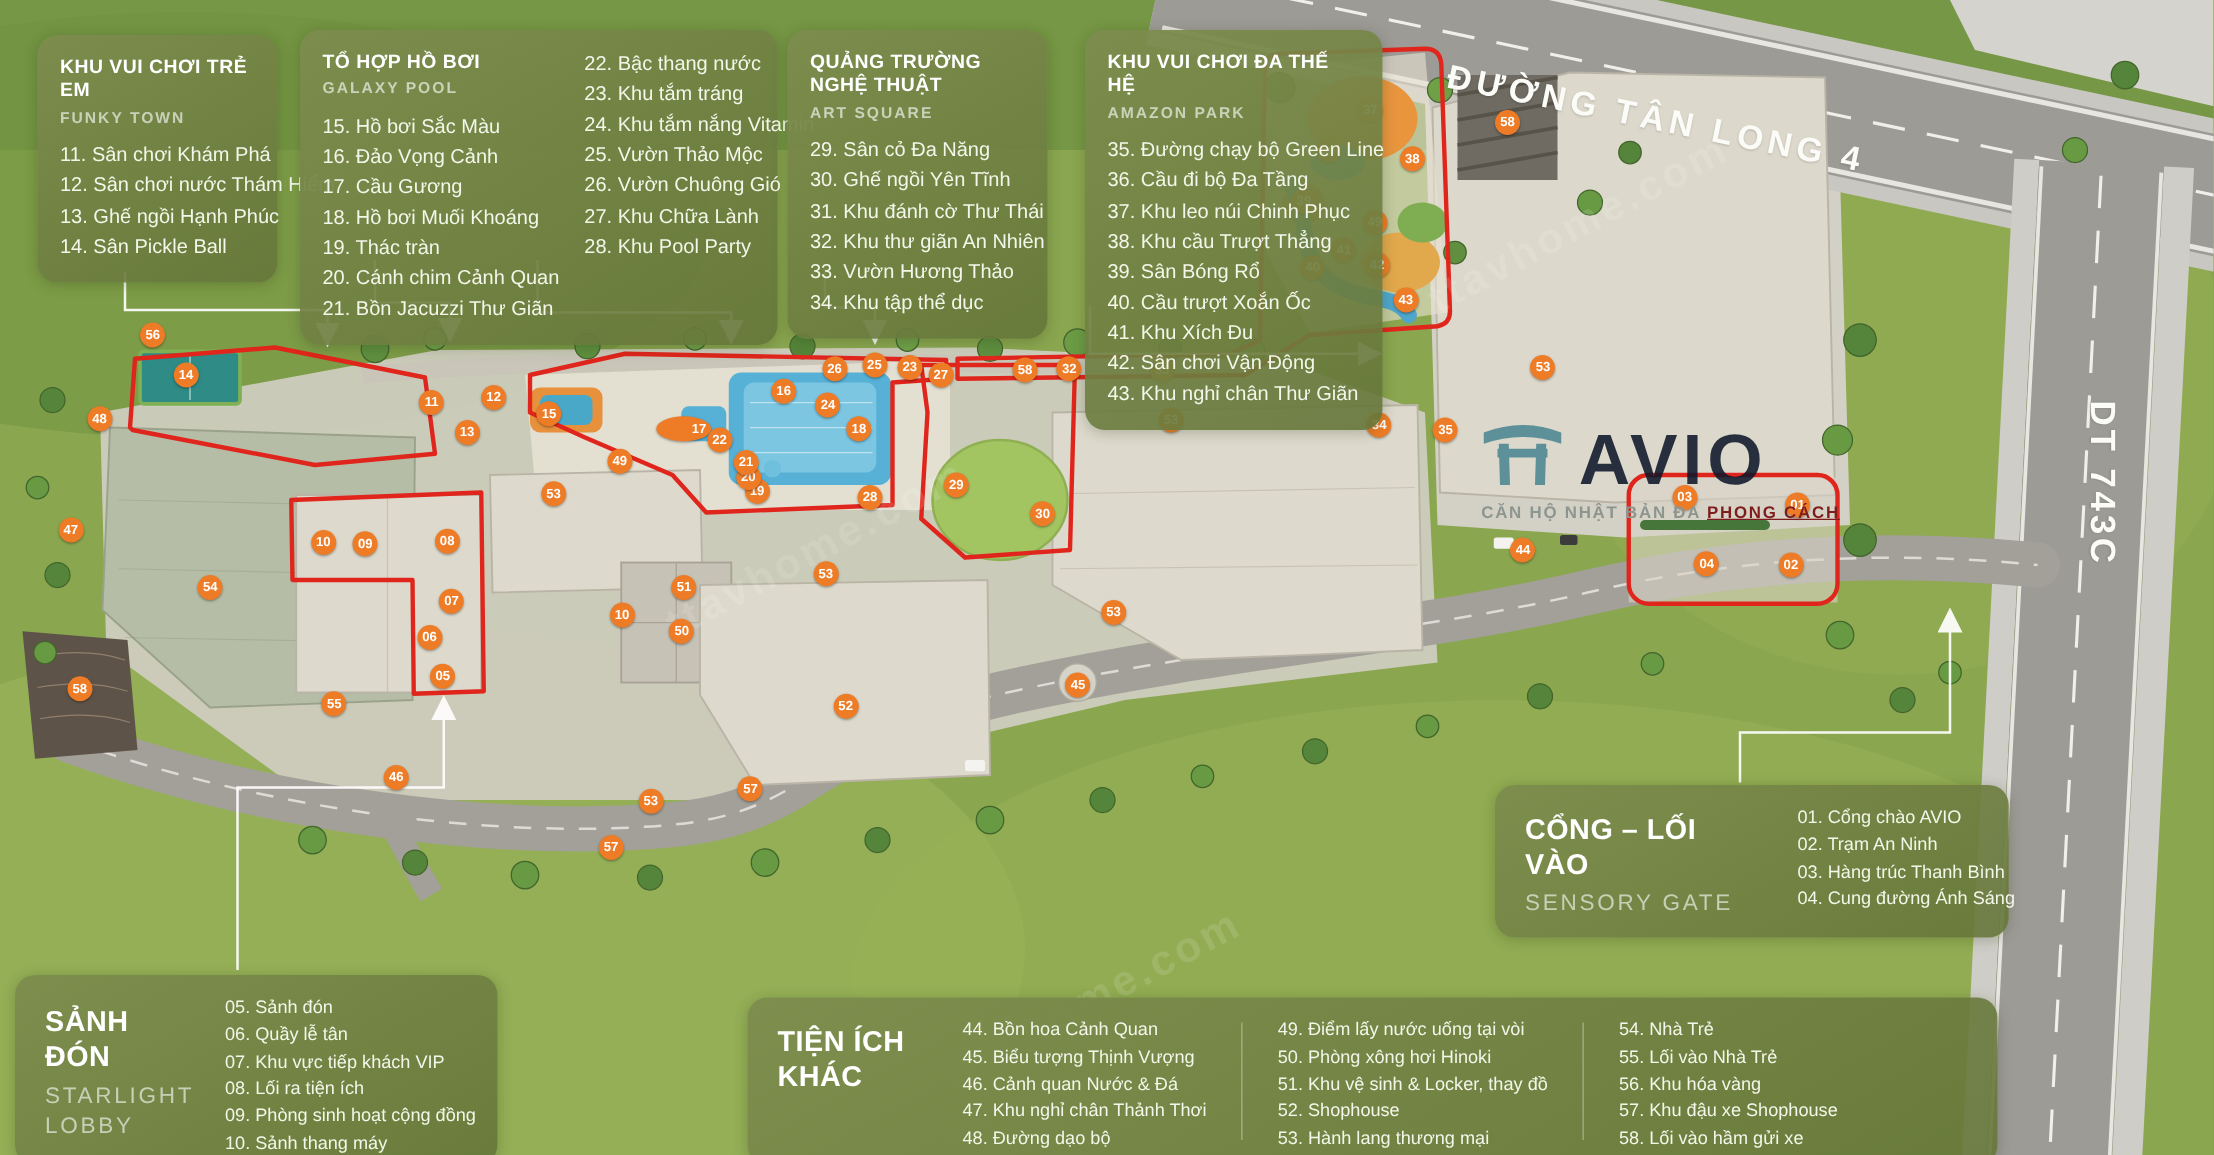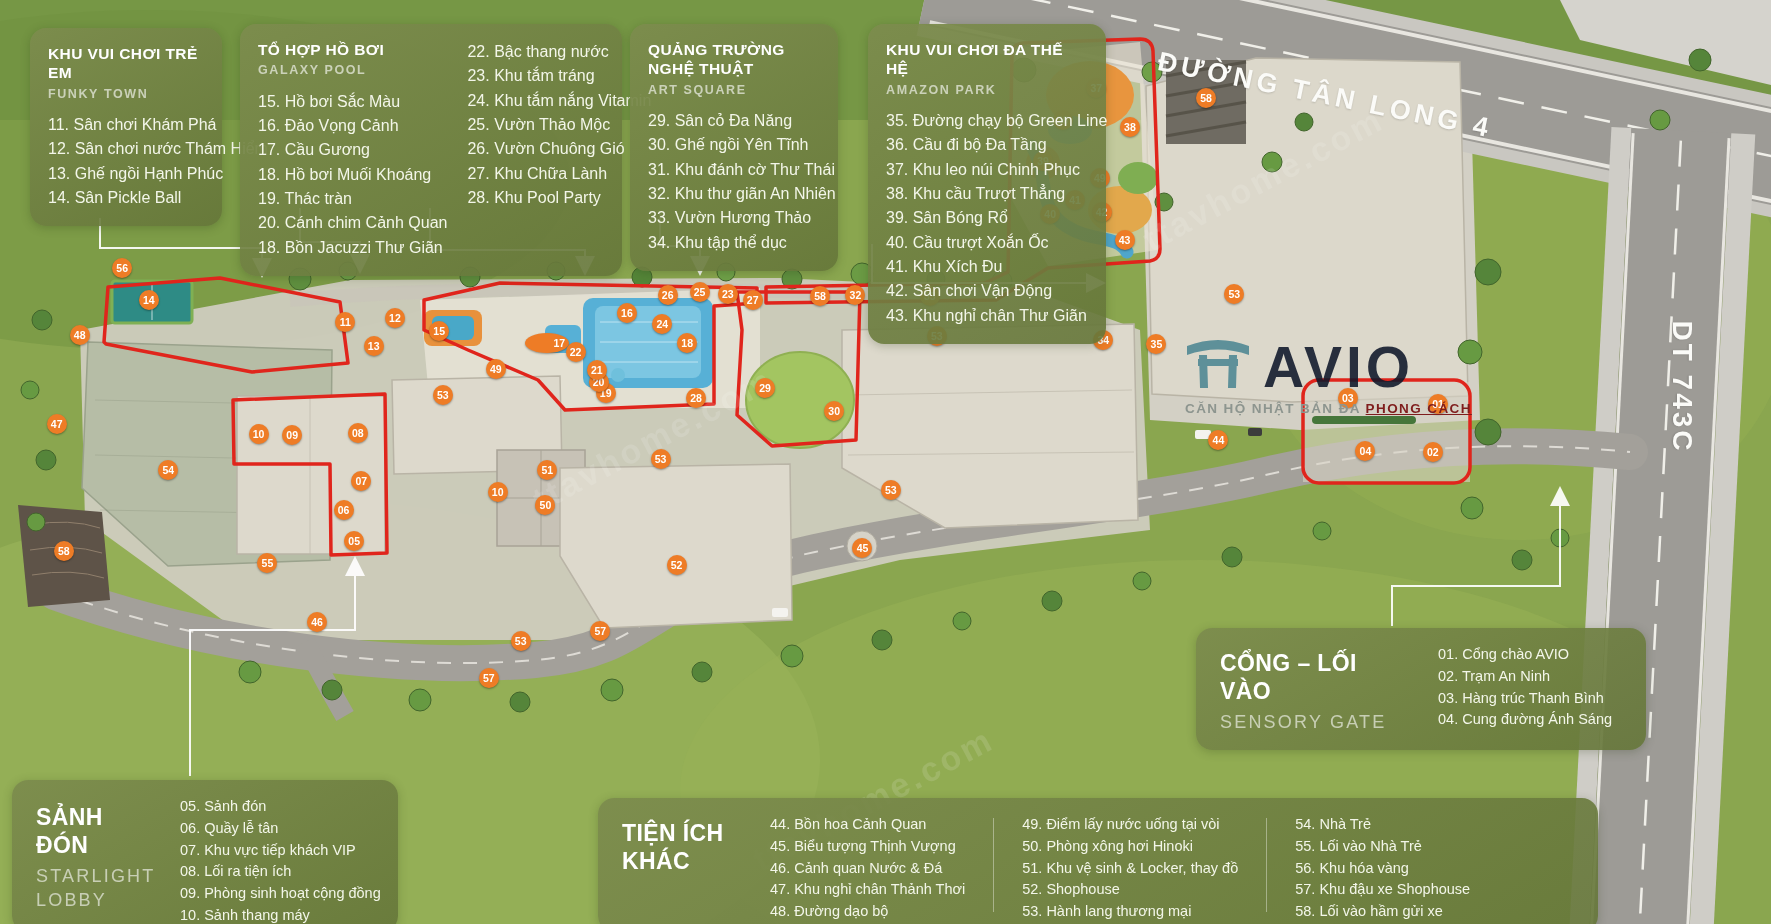--- a/index.html
+++ b/index.html
@@ -49,21 +49,21 @@
            letter-spacing:2.2px;margin-top:5px;line-height:1.35;}
   .h-panel{display:flex;gap:26px;align-items:flex-start;padding:16px 24px;}
   .h-panel .tblock{flex:0 0 auto;}
   .h-panel .legend-item{font-size:14.5px;line-height:1.5;}
   .vdiv{width:1px;align-self:stretch;background:rgba(255,255,255,.38);margin:4px 2px;}
 
   #p-funky {left:30px;  top:28px;  width:192px;min-height:176px;}
   #p-galaxy{left:240px; top:24px;  width:382px;min-height:182px;}
   #p-art   {left:630px; top:24px;  width:208px;}
   #p-amazon{left:868px; top:24px;  width:238px;}
-  #p-gate  {left:1196px;top:628px; width:450px;}
+  #p-gate  {left:1196px;top:628px; width:411px;}
   #p-lobby {left:12px;  top:780px; width:386px;height:152px;}
   #p-other {left:598px; top:798px; width:1000px;height:134px;}
   #p-gate .tblock{width:192px;padding-top:6px;}
   #p-lobby .tblock{width:118px;padding-top:8px;}
   #p-other .tblock{width:122px;padding-top:6px;}
 </style>
 </head>
 <body>
 
 <div class="stage">
@@ -345,21 +345,21 @@
       <div>
         <div class="p-title">TỔ HỢP HỒ BƠI</div>
         <div class="p-sub">GALAXY POOL</div>
         <div class="items">
             <div class="legend-item">15. Hồ bơi Sắc Màu</div>
             <div class="legend-item">16. Đảo Vọng Cảnh</div>
             <div class="legend-item">17. Cầu Gương</div>
             <div class="legend-item">18. Hồ bơi Muối Khoáng</div>
             <div class="legend-item">19. Thác tràn</div>
             <div class="legend-item">20. Cánh chim Cảnh Quan</div>
-            <div class="legend-item">18. Bồn Jacuzzi Thư Giãn</div>
+            <div class="legend-item">21. Bồn Jacuzzi Thư Giãn</div>
           </div>
       </div>
       <div class="items">
           <div class="legend-item">22. Bậc thang nước</div>
           <div class="legend-item">23. Khu tắm tráng</div>
           <div class="legend-item">24. Khu tắm nắng Vitamin</div>
           <div class="legend-item">25. Vườn Thảo Mộc</div>
           <div class="legend-item">26. Vườn Chuông Gió</div>
           <div class="legend-item">27. Khu Chữa Lành</div>
           <div class="legend-item">28. Khu Pool Party</div>

